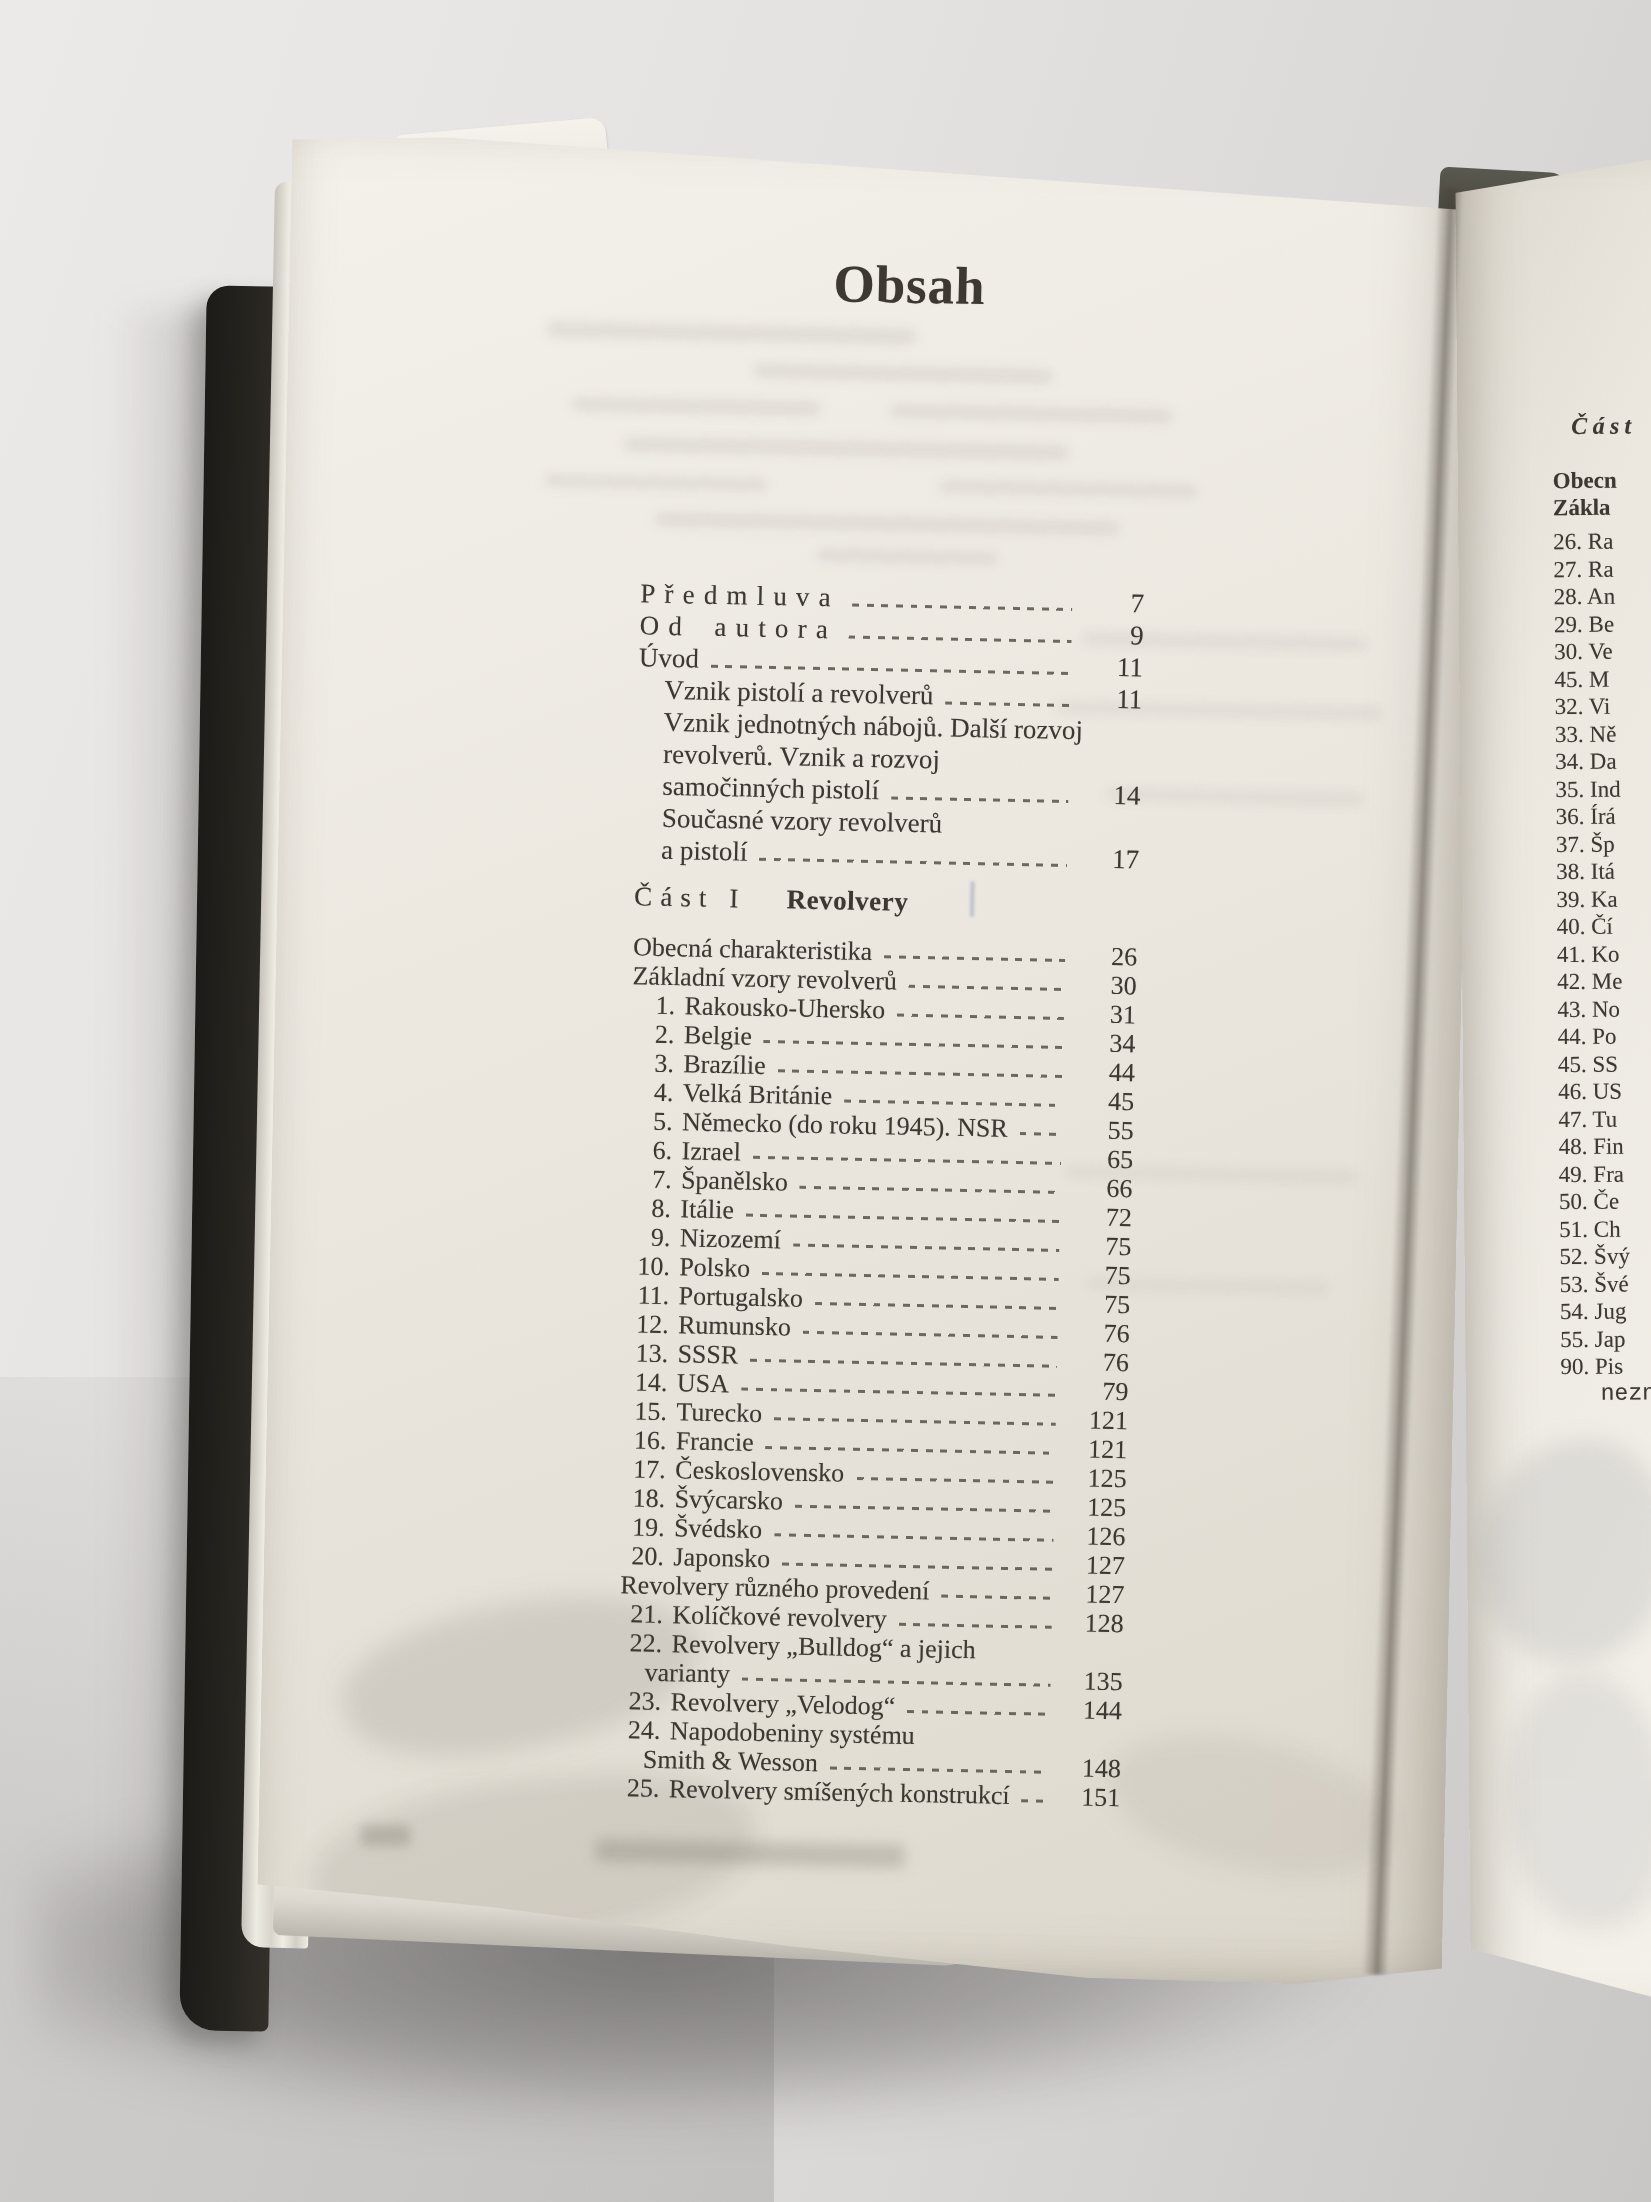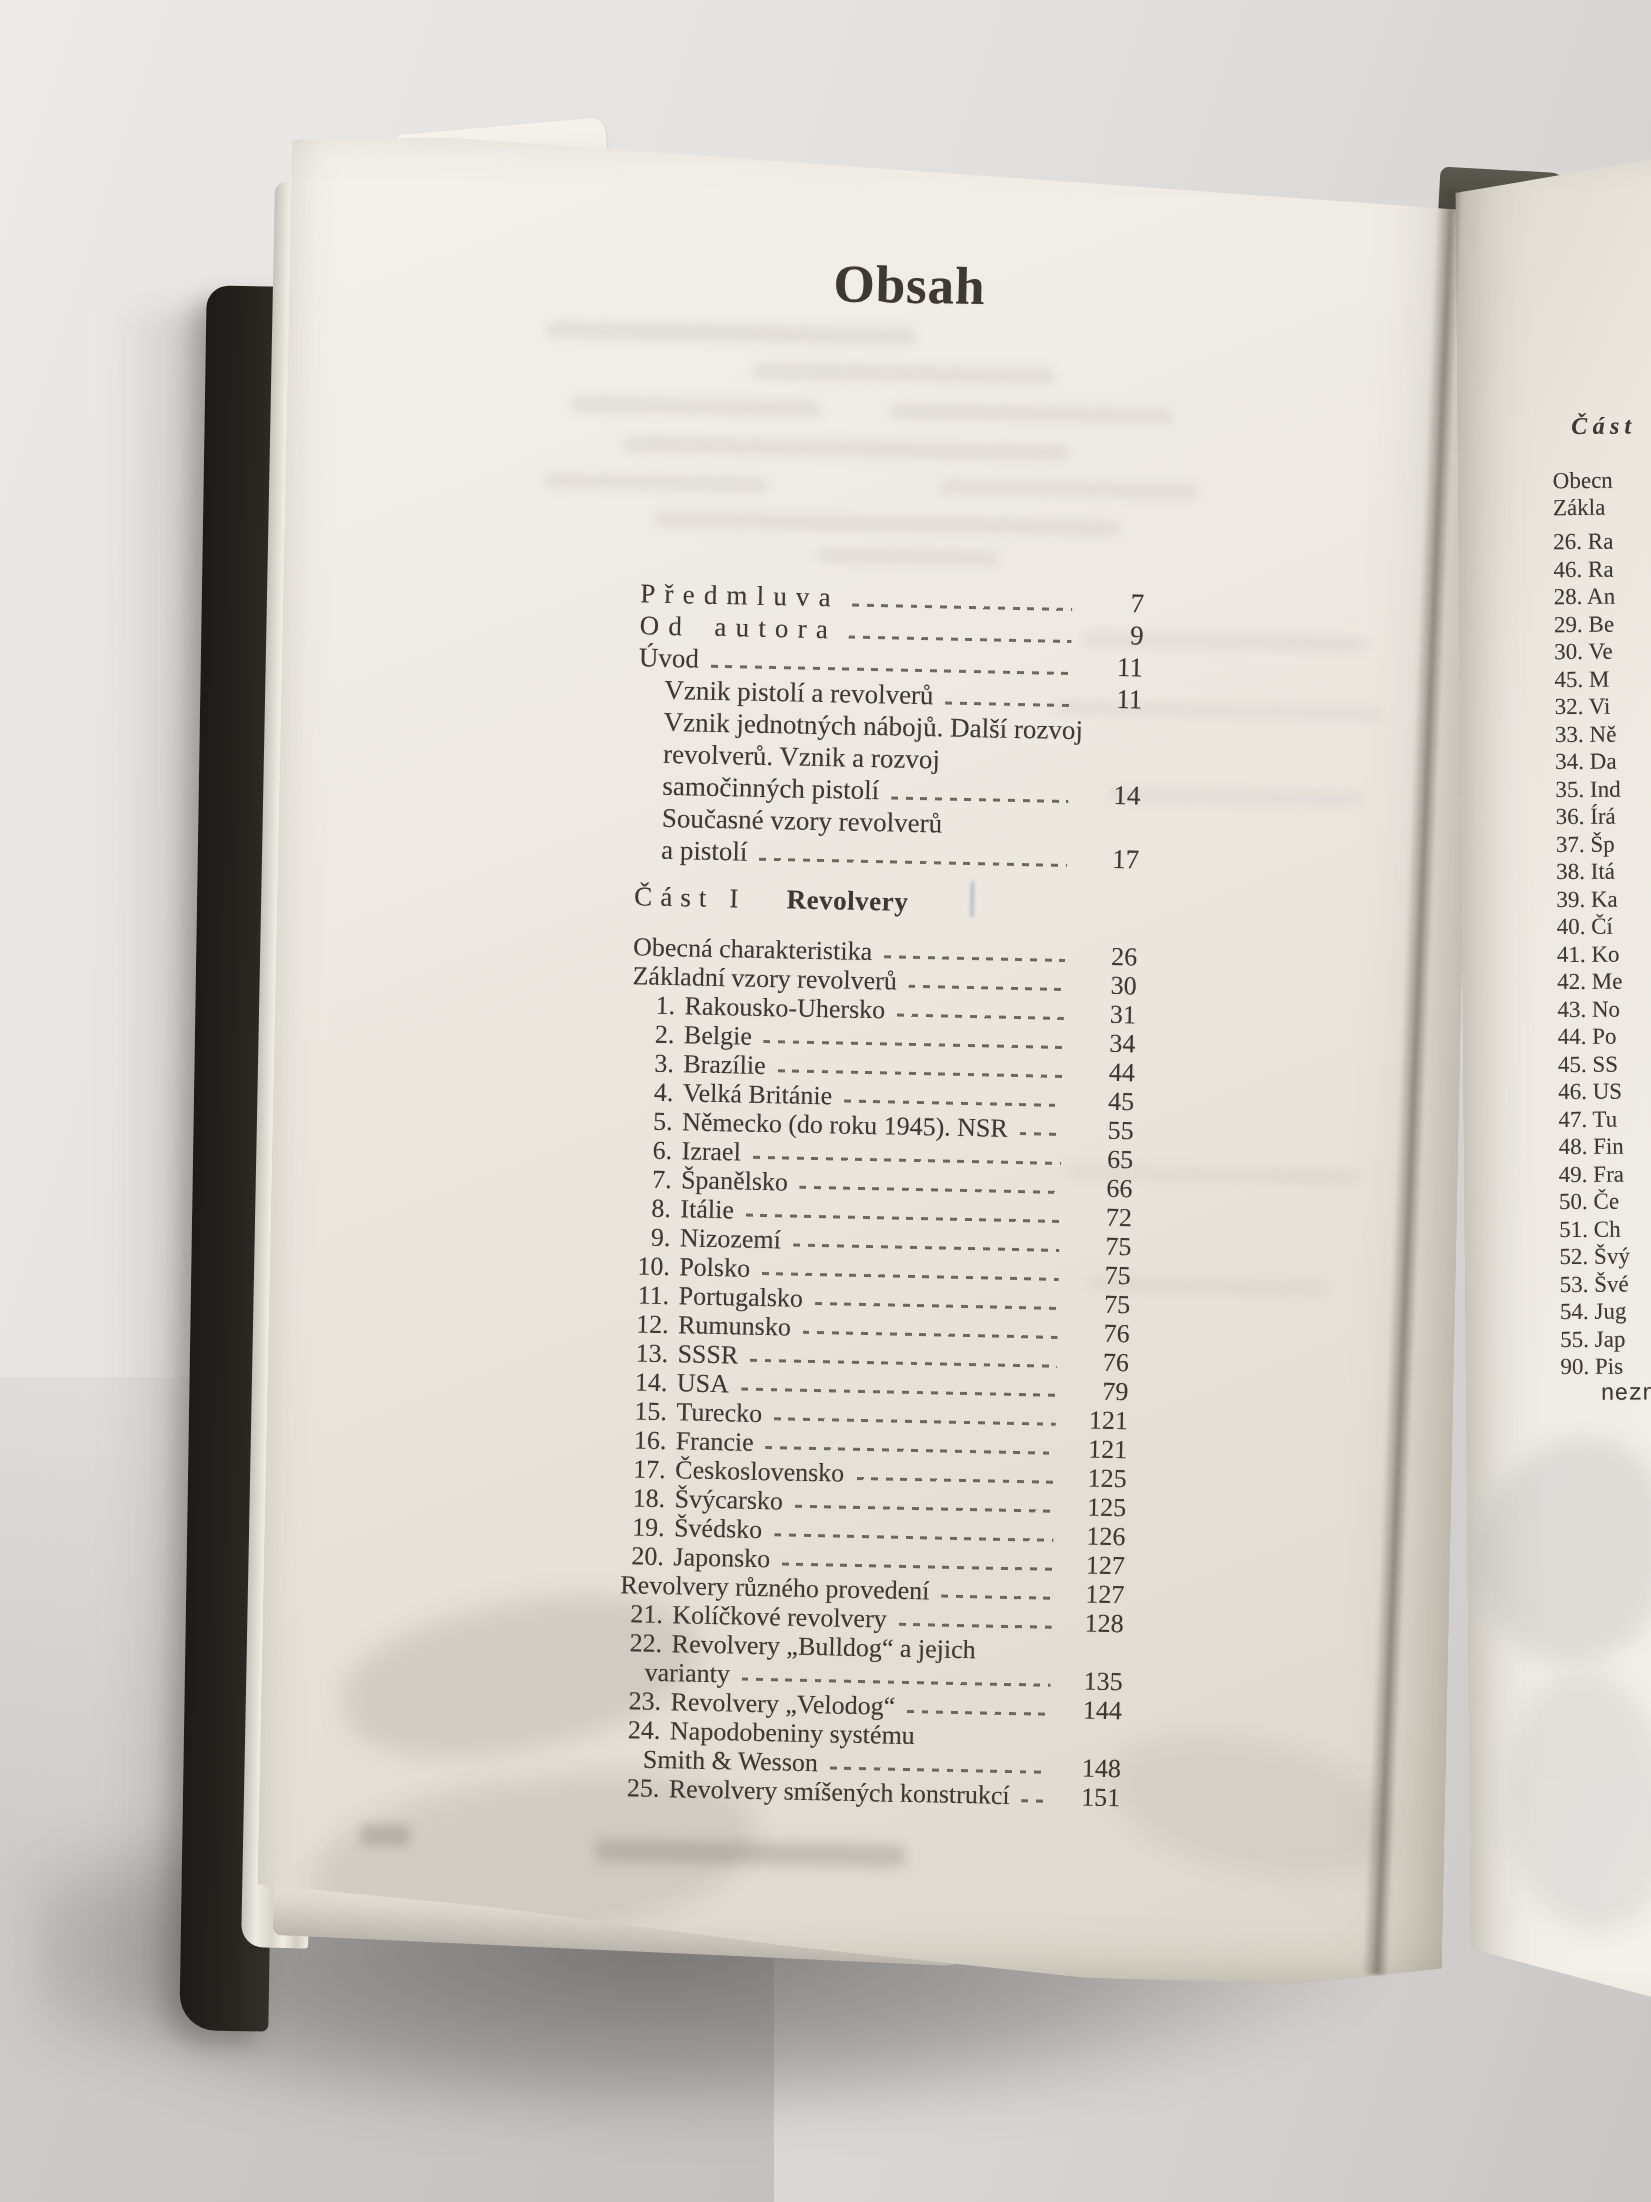--- a/index.html
+++ b/index.html
@@ -82,21 +82,21 @@
   .num{flex:0 0 62px;text-align:right;}
   .part-row{display:flex;align-items:baseline;margin:14.6px 0 20px;font-size:27px;}
   .part-lbl{letter-spacing:.3em;}
   .part-name{font-weight:bold;margin-left:40px;letter-spacing:.02em;}
 
   
   .rp-col{position:absolute;left:95px;top:256px;font-size:23px;line-height:27.5px;
     color:var(--ink);text-shadow:0 0 0.9px rgba(61,56,49,.3);white-space:nowrap;}
   .rp-head{font-weight:bold;font-style:italic;letter-spacing:.22em;margin:0 0 26px 19px;font-size:24px;}
   .rline{height:27.5px;}
-  .rline.b{font-weight:normal;}
+  .rline.b{font-weight:bold;}
   #right-lines .rline:nth-child(2){margin-bottom:6.9px;}
   .rline.cont{padding-left:40px;font-family:Liberation Mono, monospace;}
 
   
   .ghost{position:absolute;background:rgba(118,112,100,.13);filter:blur(5.2px);border-radius:6.9px;}
   .g1{left:258px;top:182px;width:370px;height:15.5px;}
   .g2{left:465px;top:220px;width:301px;height:13.8px;}
   .g3{left:284px;top:257px;width:250px;height:13.8px;}
   .g4{left:602px;top:258px;width:284px;height:13px;}
   .g5{left:336px;top:296px;width:447px;height:13.8px;}
@@ -383,21 +383,21 @@
 
 <div class="page-right">
   <div class="rp-ghost rpg1"></div>
   <div class="rp-ghost rpg2"></div>
   <div class="rp-col">
     <div class="rp-head">Část</div>
     <div id="right-lines">
         <div class="rline b">Obecn</div>
         <div class="rline b">Zákla</div>
         <div class="rline">26. Ra</div>
-        <div class="rline">46. Ra</div>
+        <div class="rline">27. Ra</div>
         <div class="rline">28. An</div>
         <div class="rline">29. Be</div>
         <div class="rline">30. Ve</div>
         <div class="rline">45. M</div>
         <div class="rline">32. Vi</div>
         <div class="rline">33. Ně</div>
         <div class="rline">34. Da</div>
         <div class="rline">35. Ind</div>
         <div class="rline">36. Írá</div>
         <div class="rline">37. Šp</div>

